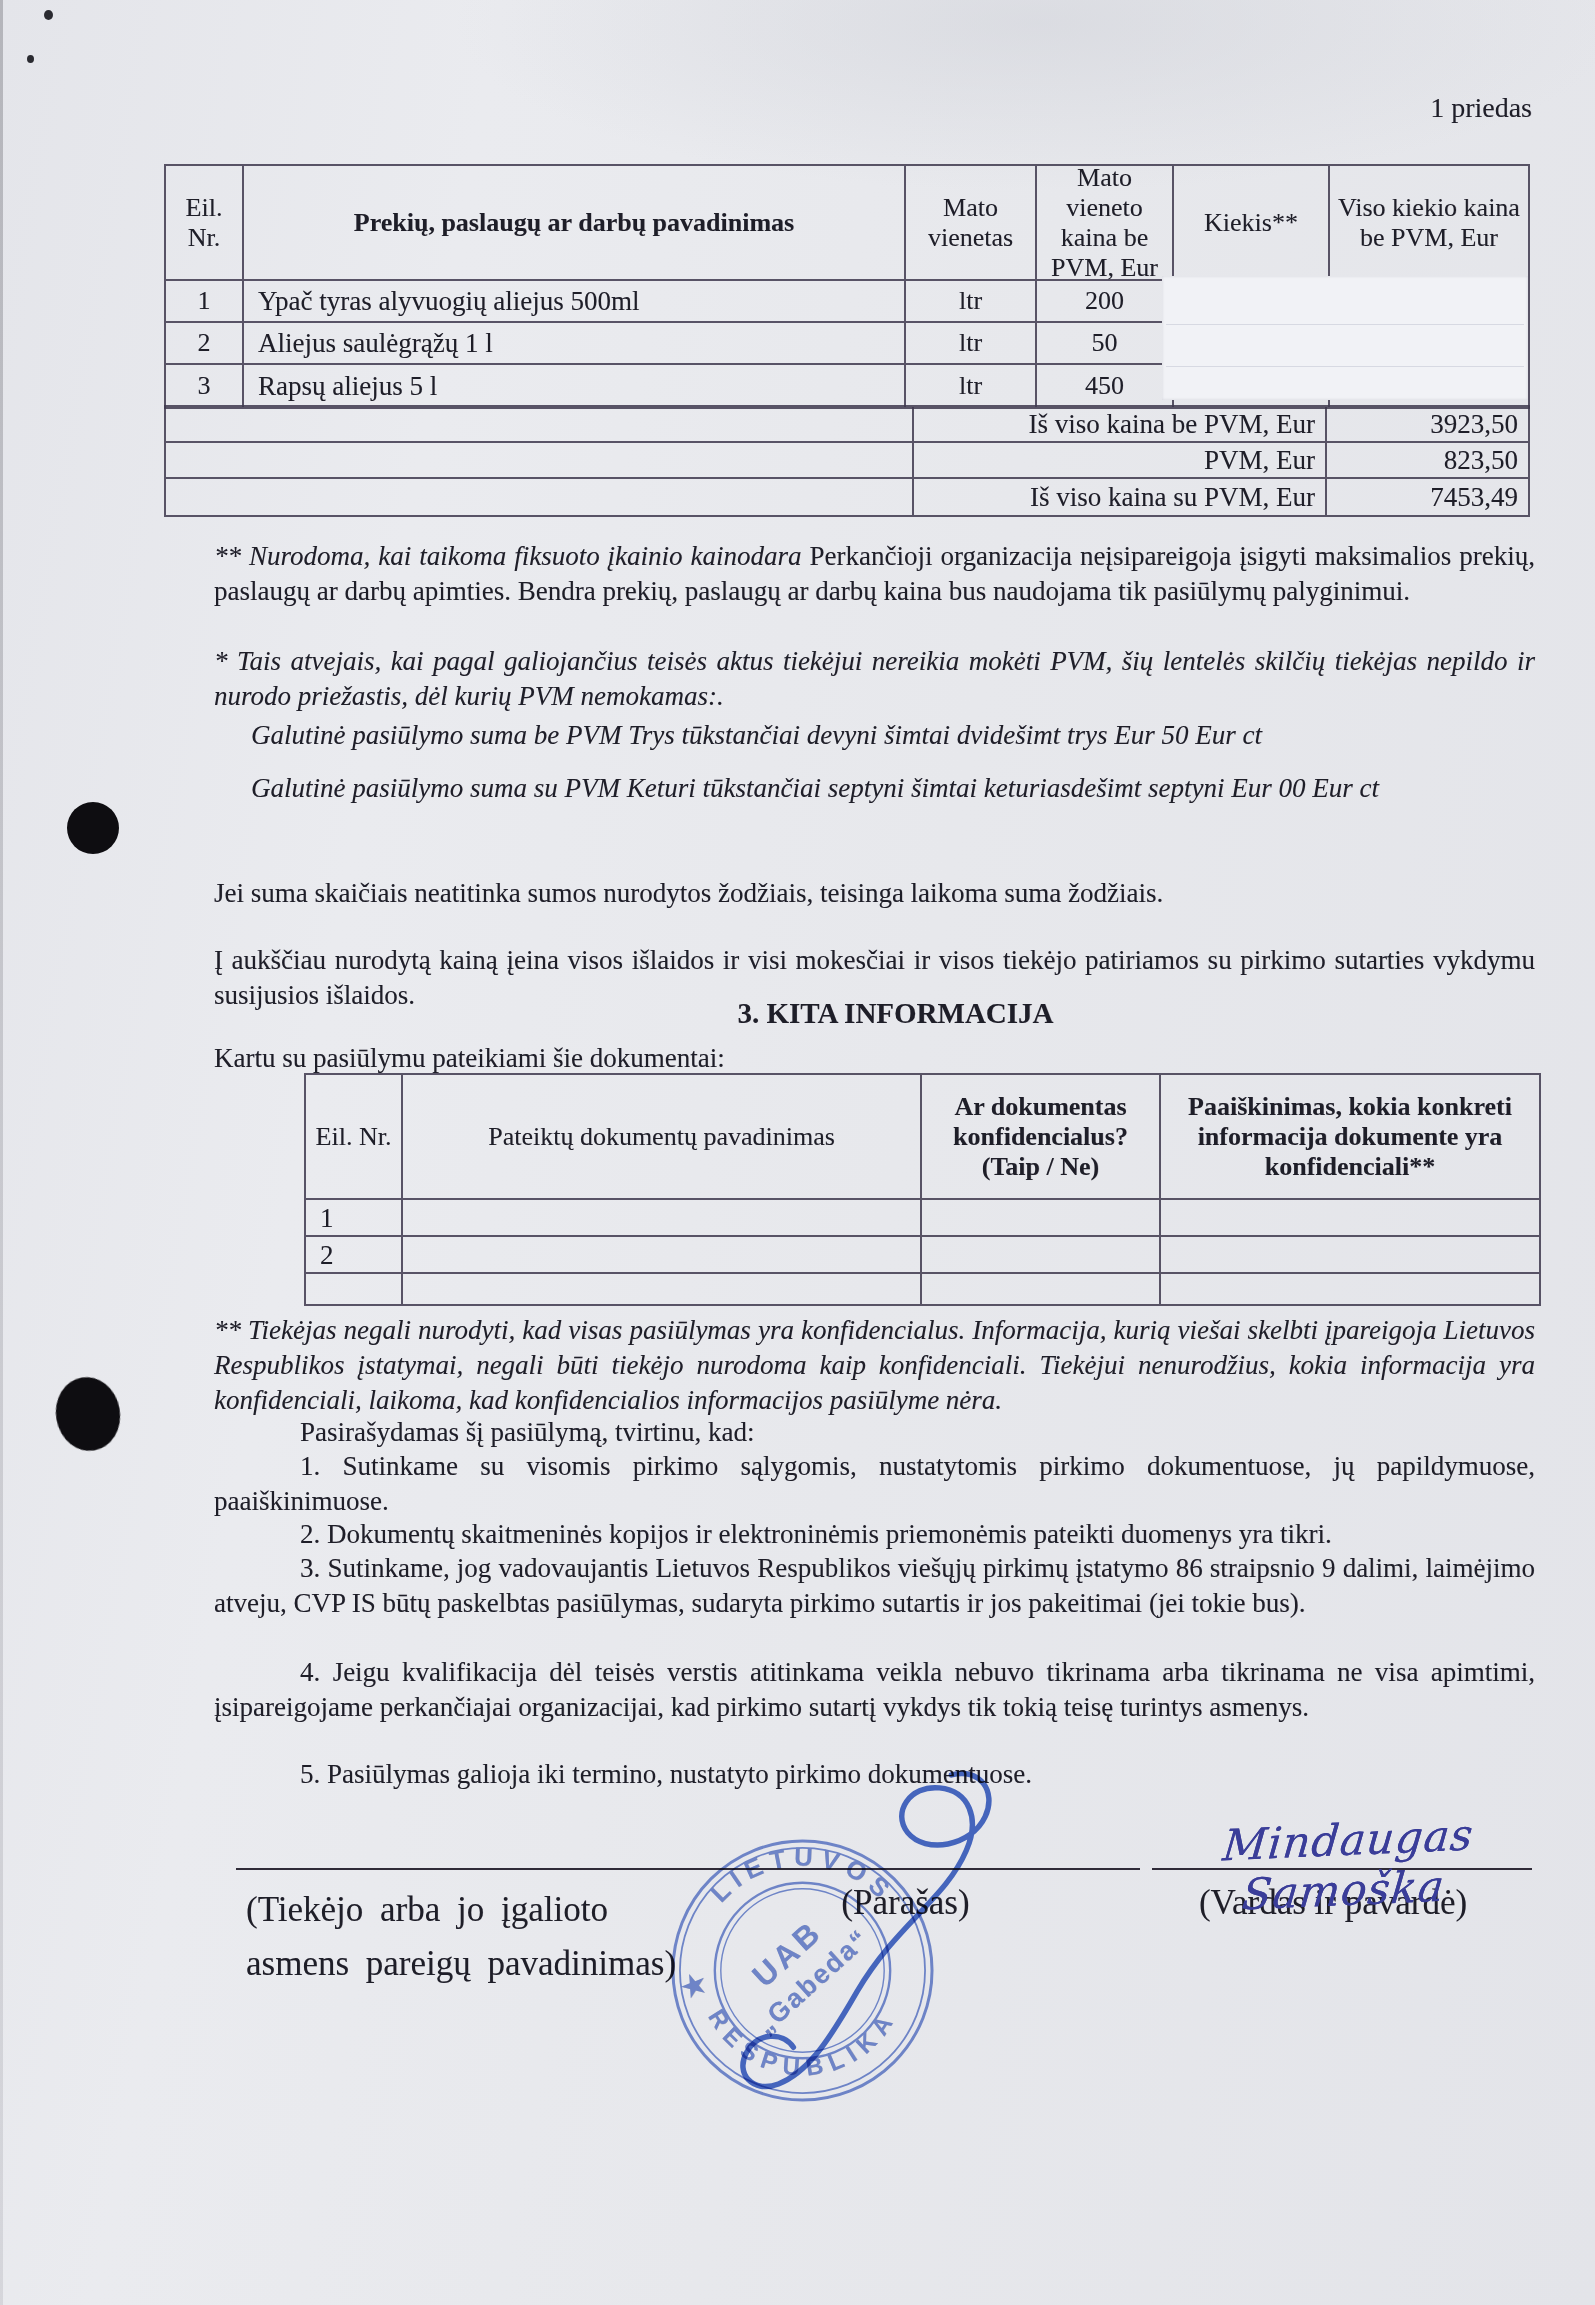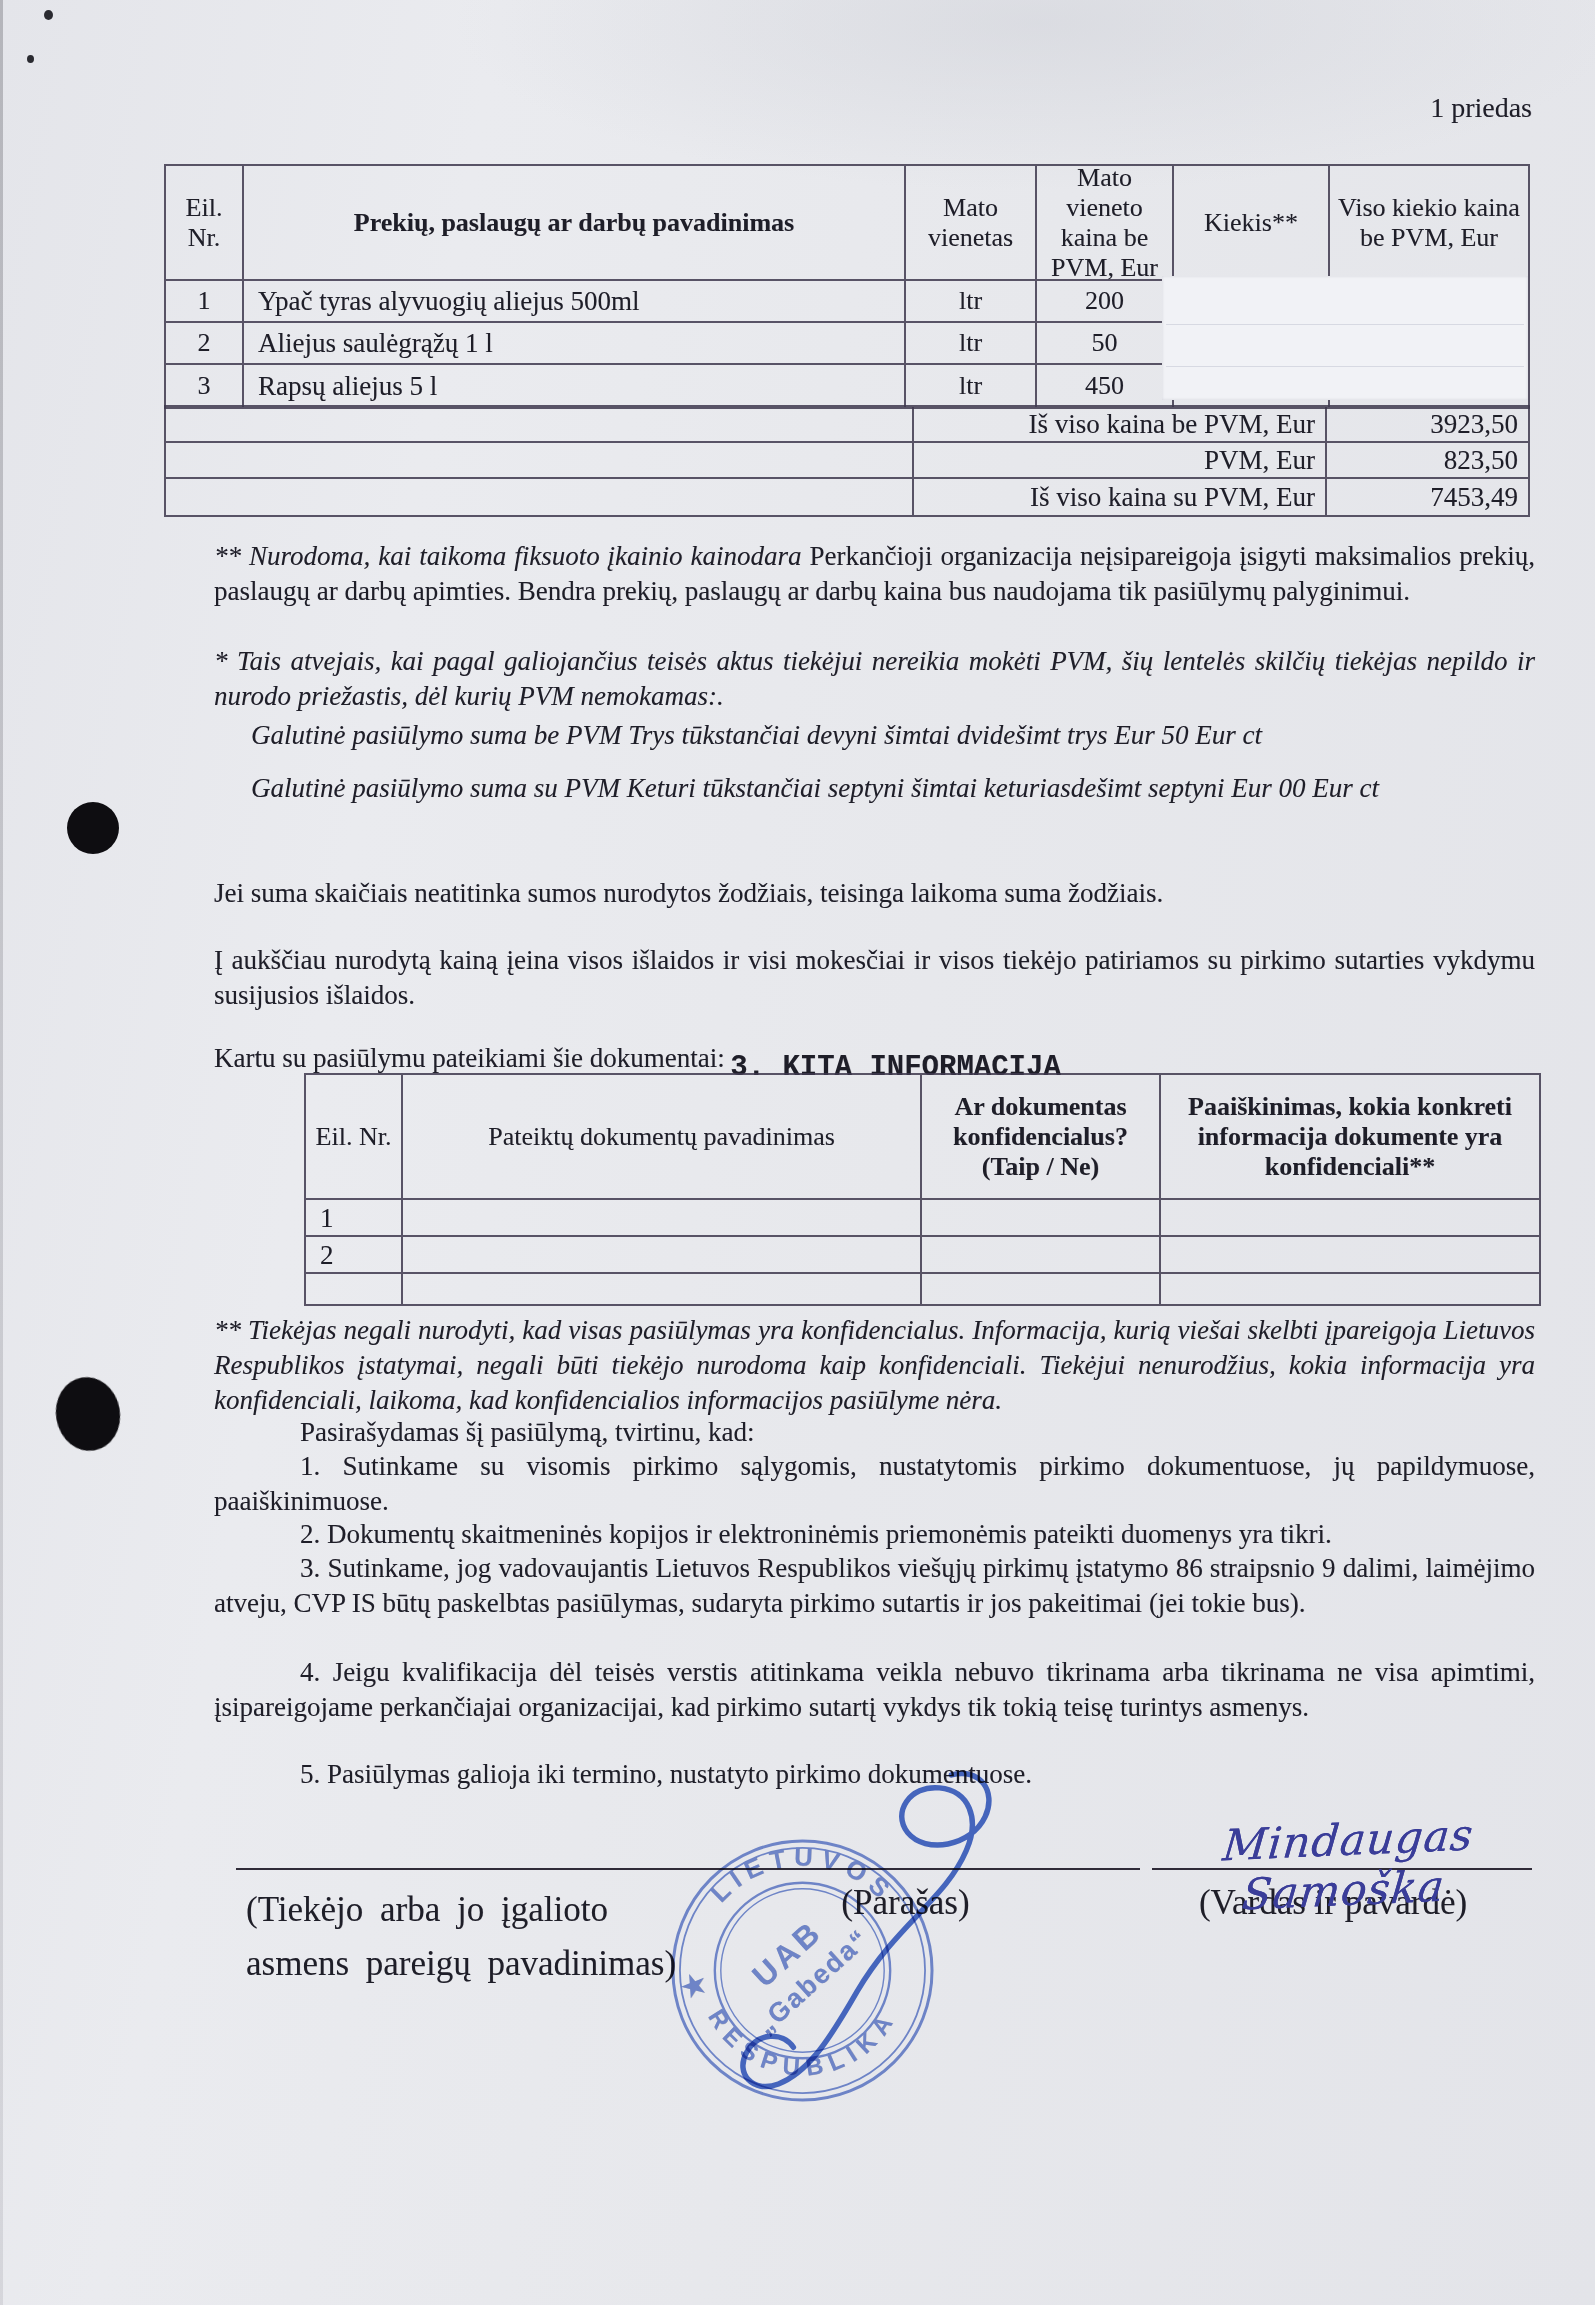--- a/index.html
+++ b/index.html
@@ -125,21 +125,21 @@
   </div>
 
   <div class="para" style="top:539px;"><span class="it">** Nurodoma, kai taikoma fiksuoto įkainio kainodara </span><span>Perkančioji organizacija neįsipareigoja įsigyti maksimalios prekių, paslaugų ar darbų apimties. Bendra prekių, paslaugų ar darbų kaina bus naudojama tik pasiūlymų palyginimui.</span></div>
   <div class="para it" style="top:644px;">* Tais atvejais, kai pagal galiojančius teisės aktus tiekėjui nereikia mokėti PVM, šių lentelės skilčių tiekėjas nepildo ir nurodo priežastis, dėl kurių PVM nemokamas:.</div>
 
   <div class="para sum" style="top:718px;">Galutinė pasiūlymo suma be PVM   Trys tūkstančiai devyni šimtai dvidešimt trys   Eur 50 Eur ct</div>
   <div class="para sum" style="top:771px;">Galutinė pasiūlymo suma su  PVM  Keturi tūkstančiai septyni šimtai keturiasdešimt septyni   Eur 00 Eur ct</div>
 
   <div class="para" style="top:876px;text-align:left;">Jei suma skaičiais neatitinka sumos nurodytos žodžiais, teisinga laikoma suma žodžiais.</div>
   <div class="para" style="top:943px;">Į aukščiau nurodytą  kainą  įeina visos išlaidos ir visi mokesčiai ir visos tiekėjo patiriamos su pirkimo sutarties vykdymu susijusios išlaidos.</div>
-  <div class="para heading" style="top:1050px;font-family:Liberation Mono, monospace;">3.  KITA INFORMACIJA</div>
+  <div class="para heading" style="top:996px;">3.  KITA INFORMACIJA</div>
   <div class="para" style="top:1041px;text-align:left;">Kartu su pasiūlymu pateikiami šie dokumentai:</div>
 
   <div class="tbl" id="docs-table">
     <div class="c hc">Eil. Nr.</div>
     <div class="c hc">Pateiktų dokumentų pavadinimas</div>
     <div class="c hc b">Ar dokumentas konfidencialus? (Taip / Ne)</div>
     <div class="c hc b last">Paaiškinimas, kokia konkreti informacija dokumente yra konfidenciali**</div>
 
     <div class="c lc">1</div>
     <div class="c"></div>

